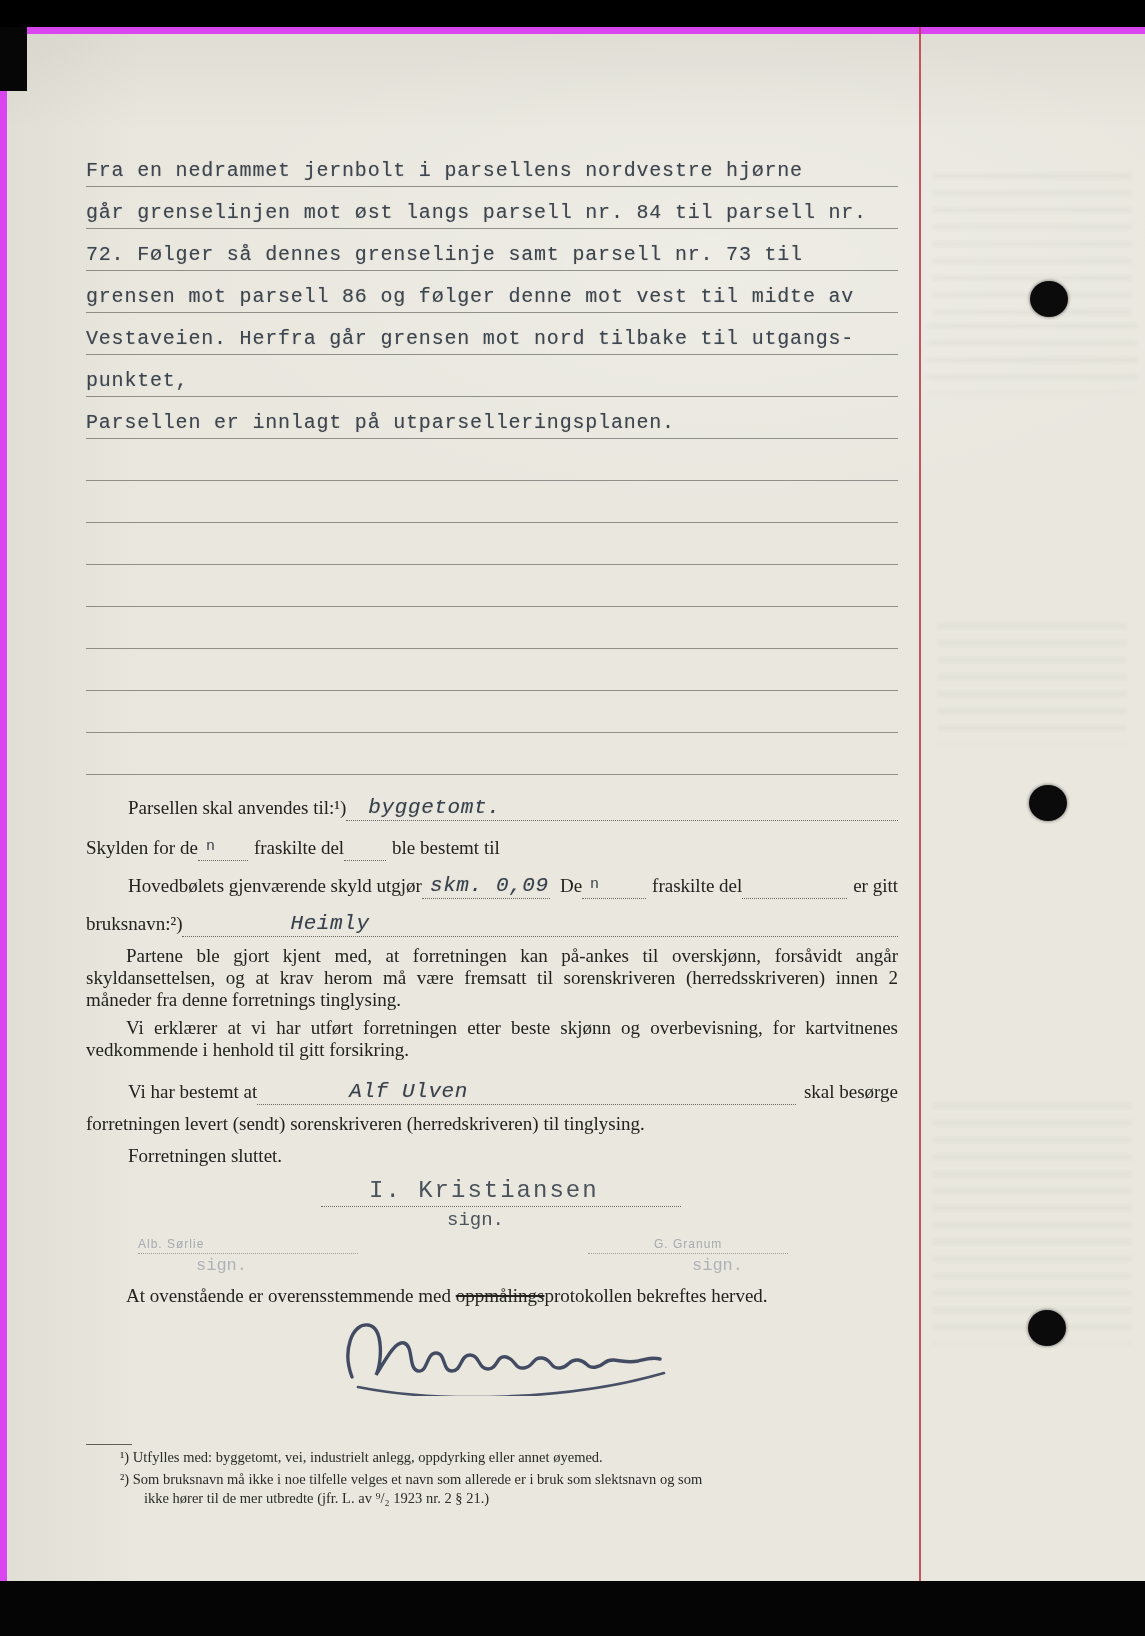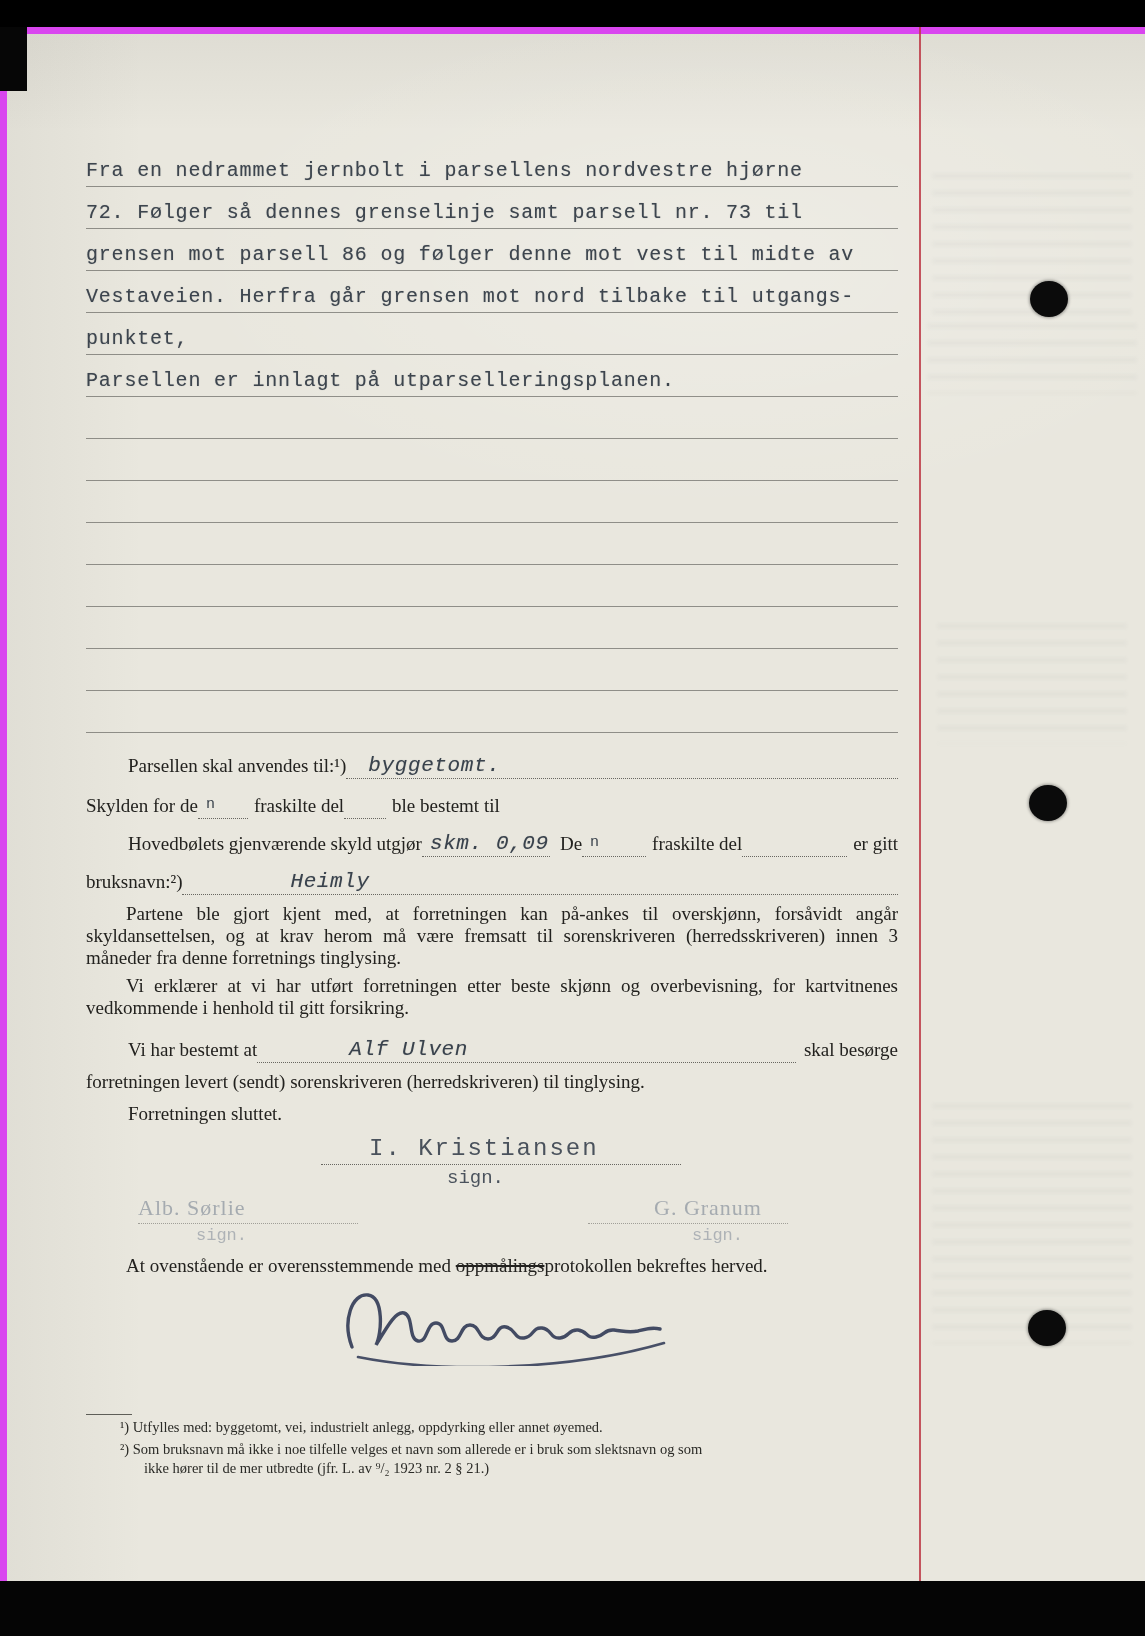--- a/index.html
+++ b/index.html
@@ -44,21 +44,21 @@
   .single{font-size:19px;color:#23221f;}
 
   .sigblock{margin-left:235px;width:360px;margin-top:10px;}
   .sigblock .name{font-family:"Liberation Mono","DejaVu Sans Mono",monospace;font-size:24px;letter-spacing:2px;
                   color:#4a525c;padding-left:48px;padding-bottom:2px;border-bottom:1.6px dotted rgba(60,60,55,0.75);}
   .sigblock .sg{font-family:"Liberation Mono","DejaVu Sans Mono",monospace;font-size:19px;color:#4a525c;
                 padding-left:126px;margin-top:2px;}
   .witness{display:flex;justify-content:space-between;margin-top:6px;padding-left:52px;padding-right:110px;}
   .wblock{width:220px;}
   .wblock.rt{width:200px;}
-  .wname{font-family:Liberation Serif, serif;font-size:22px;letter-spacing:1px;
+  .wname{font-family:Liberation Sans, sans-serif;font-size:12px;letter-spacing:1px;
          color:#9aa1a9;opacity:.85;padding-bottom:2px;border-bottom:1.4px dotted rgba(90,90,85,0.6);white-space:nowrap;}
   .wsign{font-family:"Liberation Mono","DejaVu Sans Mono",monospace;font-size:17px;color:#a0a6ad;opacity:.8;margin-top:2px;}
   .attest{font-size:19px;padding-left:40px;margin-top:10px;color:#23221f;}
   .struck{text-decoration:line-through;text-decoration-thickness:2px;}
   .sigdraw{margin-left:252px;margin-top:4px;}
   .fnsep{width:46px;border-top:1px solid rgba(60,60,55,0.8);margin-top:44px;}
   .fn{font-size:14.5px;line-height:19px;color:#2a2a26;padding-left:34px;margin-top:3px;}
   .fn.cont{padding-left:58px;margin-top:0;}
 </style>
 </head>
@@ -66,20 +66,23 @@
 
 <div class="scan">
   <div class="paper">
 
     <div class="content">
 
       <div class="row">
           <span class="typed">Fra en nedrammet jernbolt i parsellens nordvestre hjørne</span>
         </div>
       <div class="row">
+          <span class="typed">går grenselinjen mot øst langs parsell nr. 84 til parsell nr.</span>
+        </div>
+      <div class="row">
           <span class="typed">72. Følger så dennes grenselinje samt parsell nr. 73 til</span>
         </div>
       <div class="row">
           <span class="typed">grensen mot parsell 86 og følger denne mot vest til midte av</span>
         </div>
       <div class="row">
           <span class="typed">Vestaveien. Herfra går grensen mot nord tilbake til utgangs-</span>
         </div>
       <div class="row">
           <span class="typed">punktet,</span>
@@ -127,21 +130,21 @@
         <span class="lbl" style="padding-left:6px;">er gitt</span>
       </div>
 
       <div class="frow" style="margin-top:4px;">
         <span class="lbl">bruksnavn:²)</span>
         <span class="dots grow">
           <span class="tval" style="padding-left:108px;">Heimly</span>
         </span>
       </div>
 
-      <div class="para ind" style="margin-top:8px;">Partene ble gjort kjent med, at forretningen kan på-ankes til overskjønn, forsåvidt angår skyldansettelsen, og at krav herom må være fremsatt til sorenskriveren (herredsskriveren) innen 3 måneder fra denne forretnings tinglysing.</div>
+      <div class="para ind" style="margin-top:8px;">Partene ble gjort kjent med, at forretningen kan på-ankes til overskjønn, forsåvidt angår skyldansettelsen, og at krav herom må være fremsatt til sorenskriveren (herredsskriveren) innen 2 måneder fra denne forretnings tinglysing.</div>
       <div class="para ind" style="margin-top:6px;">Vi erklærer at vi har utført forretningen etter beste skjønn og overbevisning, for kartvitnenes vedkommende i henhold til gitt forsikring.</div>
 
       <div class="frow indent1" style="margin-top:10px;">
         <span class="lbl">Vi har bestemt at</span>
         <span class="dots grow">
           <span class="tval" style="padding-left:92px;">Alf Ulven</span>
         </span>
         <span class="lbl" style="padding-left:8px;">skal besørge</span>
       </div>
 

